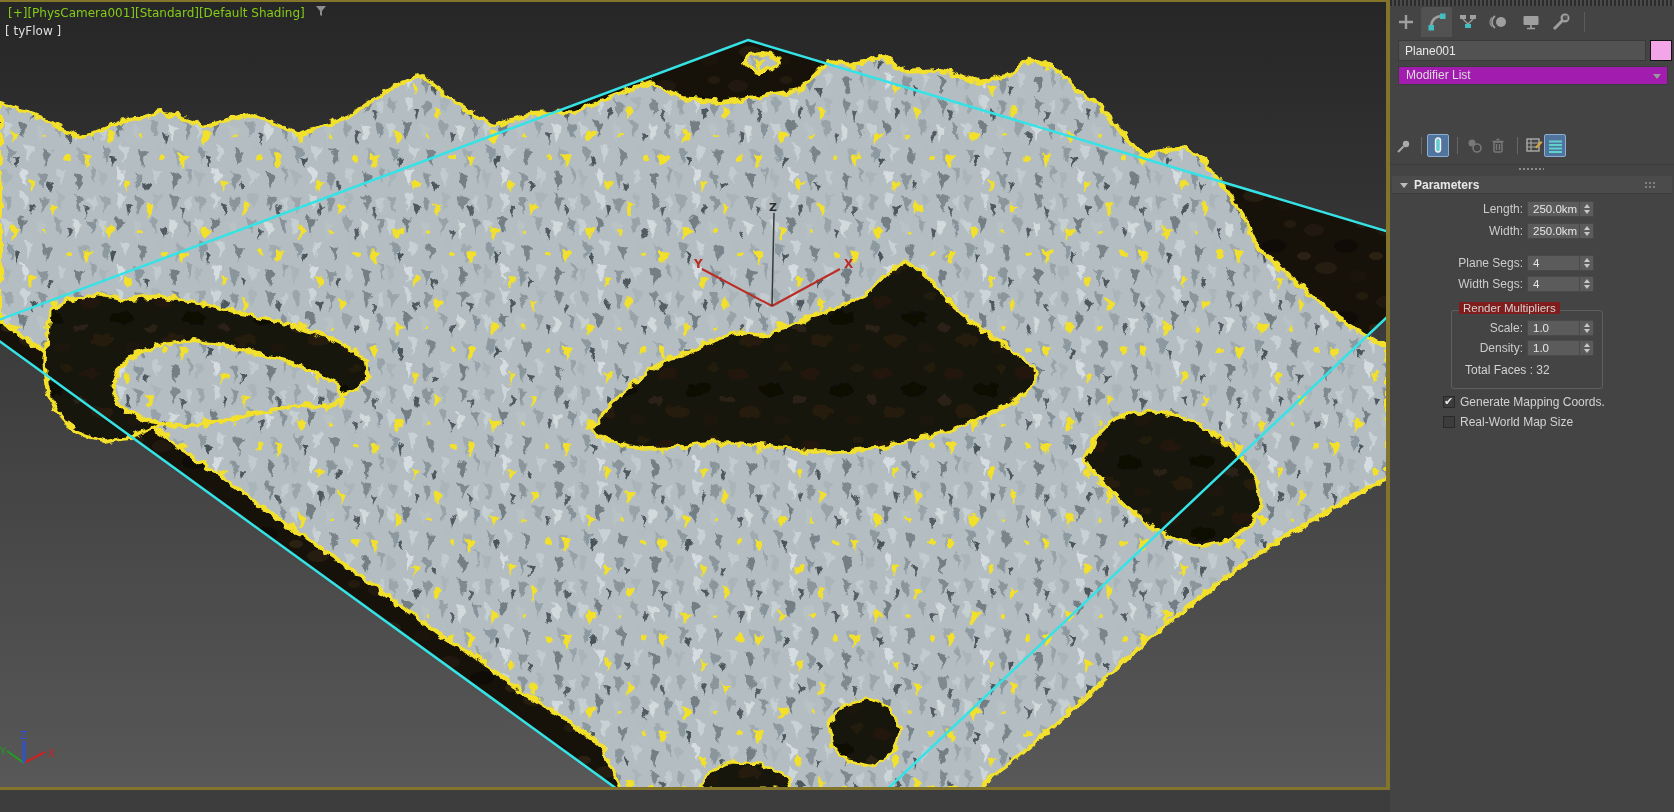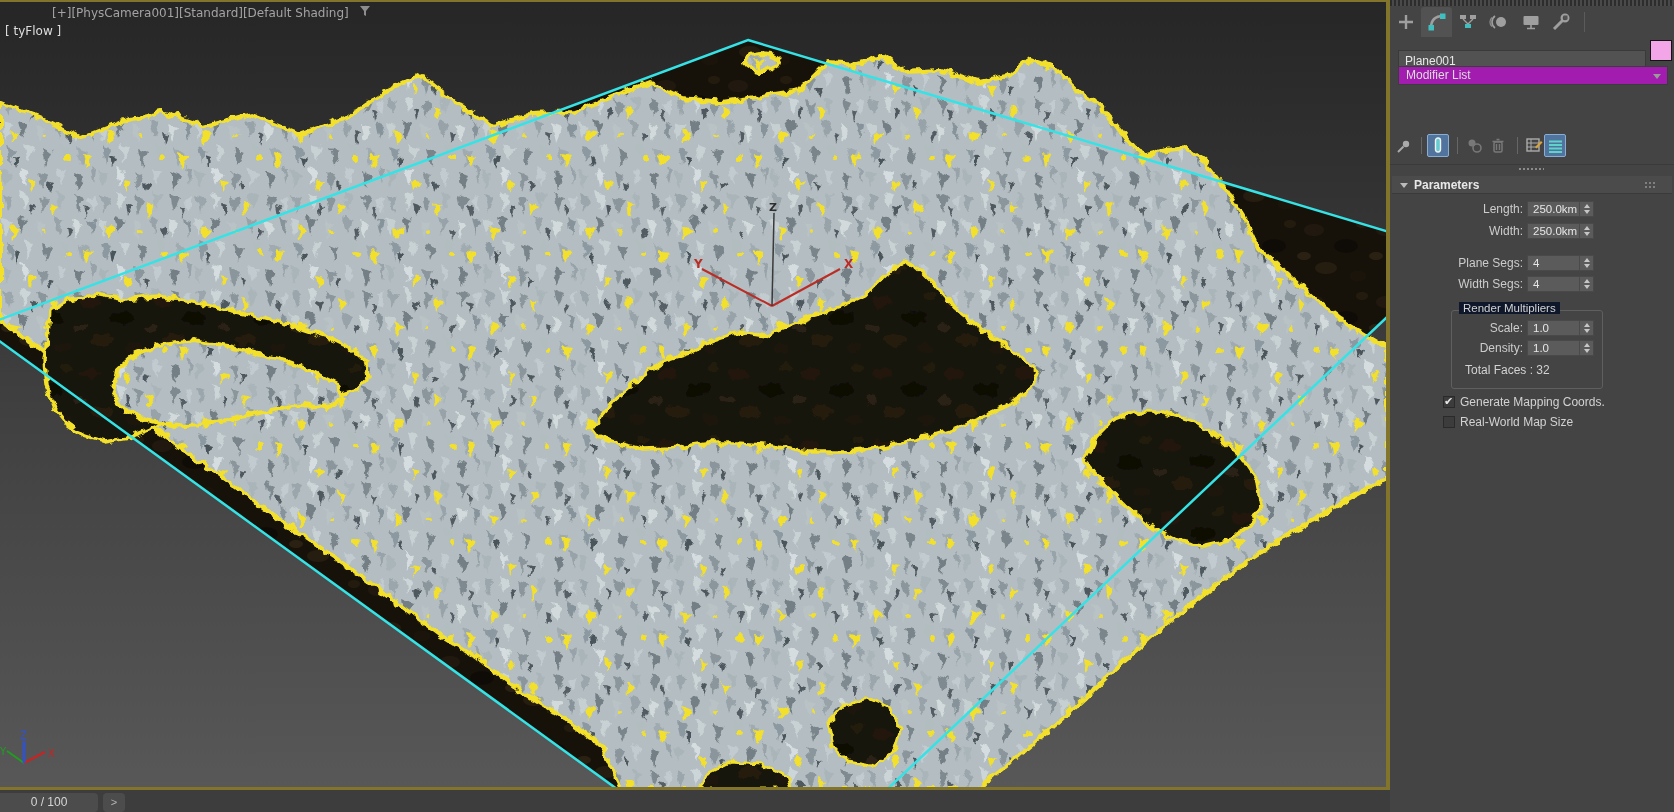--- a/index.html
+++ b/index.html
@@ -9,21 +9,21 @@
 
   
   #viewport { position:absolute; left:0; top:0; width:1390px; height:790px; background:#2a2a2a; }
   #viewport svg { display:block; }
   .vp-border { position:absolute; background:#83742c; z-index:6; }
   .vpb-top    { left:0; top:0; width:1390px; height:2px; }
   .vpb-right  { left:1386px; top:0; width:4px; height:790px; }
   .vpb-bottom { left:0; top:787px; width:1390px; height:3px; }
 
   .vp-label-row { position:absolute; left:8px; top:6px; z-index:7; display:flex; align-items:flex-start;
-                  color:#a3a3a3; font-size:12px; font-family:"DejaVu Sans", sans-serif;margin-left:44px; }
+                  color:#84cc16; font-size:12px; font-family:"DejaVu Sans", sans-serif; }
   .vp-funnel { margin-left:10px; }
   .vp-tyflow { position:absolute; left:5px; top:24px; z-index:7; color:#dedede; font-size:12px;
                font-family:"DejaVu Sans", sans-serif;text-align:center; }
 
   
   #statusbar { position:absolute; left:0; top:790px; width:1390px; height:22px; background:#3d3d3d; }
   .frame-box { position:absolute; left:0; top:3px; width:98px; height:19px; background:#4c4c4c;
                border-radius:0 4px 4px 0; color:#d6d6d6; font-size:12px; text-align:center; line-height:19px; }
   .next-btn  { position:absolute; left:103px; top:3px; width:22px; height:19px; background:#4c4c4c;
                border-radius:4px; color:#b5b5b5; font-size:11px; text-align:center; line-height:18px; }
@@ -31,21 +31,21 @@
   
   #panel { position:absolute; left:1390px; top:0; width:284px; height:812px; background:#444444; }
   .panel-dots { position:absolute; left:0; top:0; width:284px; height:6px;
                 background:repeating-linear-gradient(90deg,#2d2d2d 0 2px,#4a4a4a 2px 4px); }
   .tab { position:absolute; top:7px; width:31px; height:30px; display:flex; align-items:center; justify-content:center; }
   .tab.active { background:#525252; border-radius:3px 3px 0 0; }
   .tab-sep { position:absolute; left:194px; top:12px; width:1px; height:20px; background:#5b5b5b; }
 
   .name-input { position:absolute; left:8px; top:40px; width:248px; height:21px; background:#525252;
                 border:1px solid #3a3a3a; color:#e9e9e9; font-size:12px; padding-left:6px;
-                font-family:"Liberation Sans", sans-serif;margin-top:10px; }
+                font-family:"Liberation Sans", sans-serif; }
   .swatch { position:absolute; left:260px; top:40px; width:22px; height:21px; background:#f2a6e8; border:1px solid #141414; }
 
   .mod-list { position:absolute; left:8px; top:66px; width:270px; height:19px; background:#a21caf;
               border:1px solid #3c3c3c; color:#dcdcdc; font-size:12px; line-height:17px; padding-left:7px; }
   .mod-list .arrow { position:absolute; right:6px; top:7px; width:0; height:0;
                      border-left:4px solid transparent; border-right:4px solid transparent; border-top:5px solid #9a9a9a; }
 
   .stack-box { position:absolute; left:1px; top:90px; width:281px; height:37px; background:#2f2f2f;
                border:2px solid #ededed; }
   .stack-row { position:relative; margin:0; width:100%; height:15px; background:#5d83b5;
@@ -73,21 +73,21 @@
   .pfield { position:absolute; left:137px; top:0; width:67px; height:16px; background:#5b5b5b;
             border:1px solid #494949; color:#e6e6e6; font-size:11.5px; line-height:14px; padding-left:5px; }
   .spinner { position:absolute; right:0; top:0; width:14px; height:14px; border-left:1px solid #4a4a4a; }
   .spinner .up { position:absolute; left:4px; top:2px; width:0; height:0;
                  border-left:3.5px solid transparent; border-right:3.5px solid transparent; border-bottom:4px solid #c6c6c6; }
   .spinner .dn { position:absolute; left:4px; bottom:2px; width:0; height:0;
                  border-left:3.5px solid transparent; border-right:3.5px solid transparent; border-top:4px solid #c6c6c6; }
 
   .groupbox { position:absolute; left:61px; top:310px; width:152px; height:79px;
               border:1px solid #5f5f5f; border-radius:3px; }
-  .grouptitle { position:absolute; left:69px; top:302px; background:#0f172a; padding:0 4px;
+  .grouptitle { position:absolute; left:69px; top:302px; background:#7f1d1d; padding:0 4px;
                 color:#d2d2d2; font-size:11.5px; }
   .totalfaces { position:absolute; left:75px; top:363px; color:#d2d2d2; font-size:12px; }
 
   .cbrow { position:absolute; left:53px; width:186px; height:14px; }
   .checkbox { position:absolute; left:0; top:0; width:12px; height:12px; background:#3c3c3c; border:1px solid #2a2a2a; }
   .checkbox.checked::after { content:"\2714"; position:absolute; left:0px; top:-2px; color:#e6e6e6; font-size:11px; }
   .cblabel { position:absolute; left:17px; top:-1px; color:#d2d2d2; font-size:12px; white-space:nowrap; }
 </style>
 </head>
 <body>
@@ -195,24 +195,20 @@
         <polygon points="1,0 11,0 7,5 7,10 5,9 5,5" fill="#8d8d8d"></polygon>
       </svg>
     </div>
     <div class="vp-tyflow">[ tyFlow ]</div>
 
     <div class="vp-border vpb-top"></div>
     <div class="vp-border vpb-right"></div>
     <div class="vp-border vpb-bottom"></div>
   </div>
 
-  <div id="statusbar">
-    <div class="frame-box">0 / 100</div>
-    <div class="next-btn">&gt;</div>
-  </div>
 
   <div id="panel">
     <div class="panel-dots"></div>
 
     <div class="tab" style="left:0px">
       <svg width="18" height="18">
         <path d="M9,2 V16 M2,9 H16" stroke="#9f9f9f" stroke-width="2.4" fill="none"></path>
       </svg>
     </div>
     <div class="tab active" style="left:31px">

